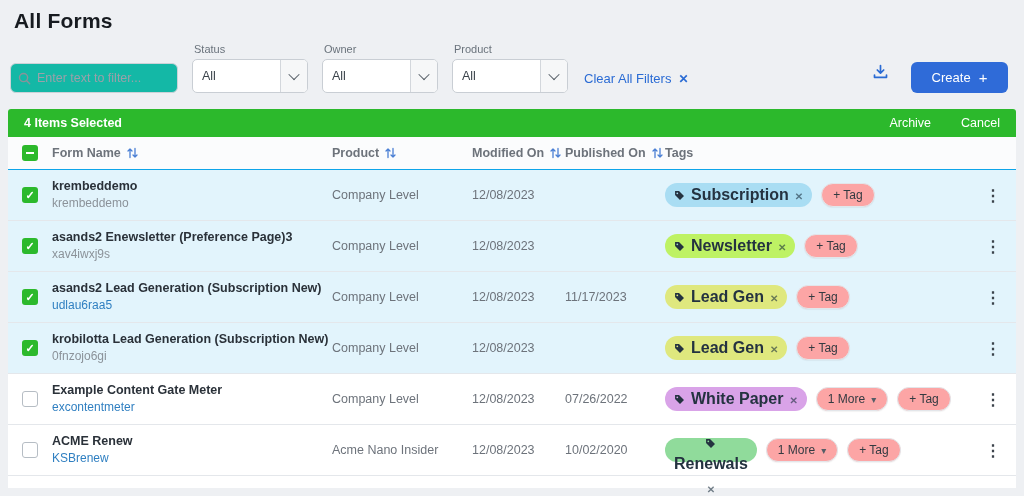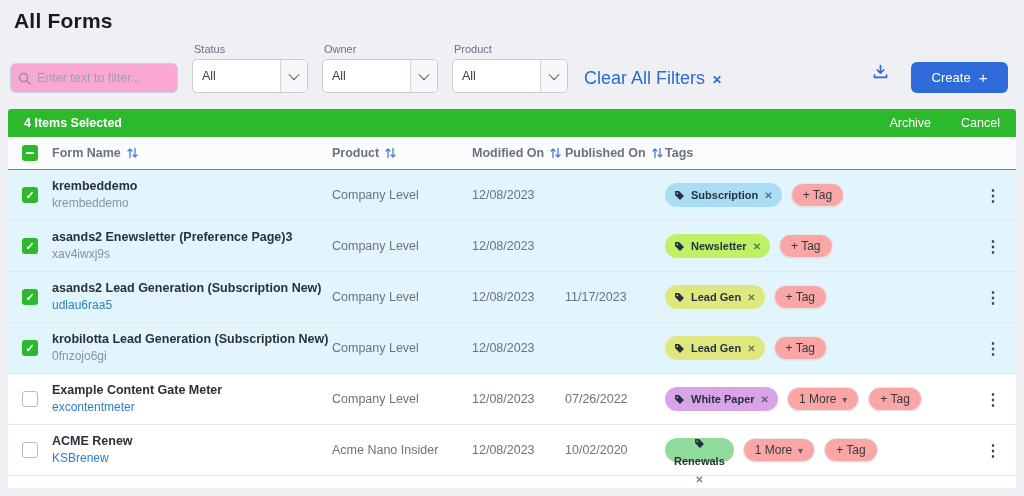--- a/index.html
+++ b/index.html
@@ -16,21 +16,21 @@
   }
   .filterbar {
     display:flex; align-items:flex-end;
     margin:10px 16px 0 10px; gap:14px;
   }
   .search-wrap {
     position:relative; width:168px;
   }
   .search-wrap input {
     width:100%; height:30px; border:1px solid #ccd2d8; border-radius:6px;
-    background:#f9a8d4; padding:0 8px 0 26px; font-size:12.5px; color:#3a424a;
+    background:#14b8a6; padding:0 8px 0 26px; font-size:12.5px; color:#3a424a;
     font-family:"Liberation Sans",sans-serif; outline:none;
   }
   .search-wrap input::placeholder { color:#9aa1a9; }
   .search-icon {
     position:absolute; left:8px; top:8px; width:13px; height:13px;
   }
   .dd-group { display:flex; flex-direction:column; }
   .dd-label { font-size:11px; color:#6a737c; margin:0 0 4px 2px; }
   .dd-box {
     width:116px; height:34px; background:#fff; border:1px solid #c9ced4;
@@ -42,21 +42,21 @@
     width:27px; height:100%; border-left:1px solid #d3d7dc; background:#f6f7f8;
     display:flex; align-items:center; justify-content:center;
   }
   .chev::before {
     content:''; display:block; width:7px; height:7px;
     border-right:1.6px solid #555d66; border-bottom:1.6px solid #555d66;
     transform:rotate(45deg) translate(-1px,-1px);
   }
   .clear-filters {
     display:flex; align-items:center; gap:7px; height:30px;
-    color:#2a6bd4; font-size:18px; cursor:pointer; margin-left:2px;
+    color:#2a6bd4; font-size:13px; cursor:pointer; margin-left:2px;
   }
   .blue-x::before { content:'✕'; font-size:12px; font-weight:bold; color:#2a6bd4; }
   .fb-right { margin-left:auto; display:flex; align-items:flex-start; gap:20px;margin-top:12px; }
   .dl-btn { background:none; border:none; cursor:pointer; padding:2px; }
   .create-btn {
     display:flex; align-items:center; gap:8px; justify-content:center;
     width:97px; height:31px; background:#2f6bd8; border:none; border-radius:6px;
     color:#fff; font-size:13px; font-family:"Liberation Sans",sans-serif; cursor:pointer;
   }
   .plus-icon::before { content:'+'; font-size:15px; line-height:1; }
@@ -92,21 +92,21 @@
   .checkbox.checked { background:#2cb92c; }
   .checkbox.checked::before { content:'✓'; color:#fff; font-size:11px; font-weight:bold; }
   .checkbox.indeterminate { background:#2cb92c; }
   .checkbox.indeterminate::before { content:''; width:8px; height:2px; background:#fff; display:block; }
   .fname { font-size:12.5px; font-weight:bold; color:#2a3139; line-height:1.35; }
   .fsub  { font-size:12px; color:#8b9299; line-height:1.35; }
   .fsub.link { color:#2f7fc1; cursor:pointer; }
   .tags-cell { display:flex; align-items:center; gap:9px; }
   .pill {
     display:inline-flex; align-items:center; gap:6px; height:24px;
-    border-radius:12px; padding:0 9px 0 9px; font-size:11px; font-weight:bold;
+    border-radius:12px; padding:0 9px 0 9px; font-size:16px; font-weight:bold;
     color:#243240; white-space:nowrap;
   }
   .tag-ic { display:inline-flex; }
   .pill-x { cursor:pointer; }
   .pill-x::before { content:'✕'; font-size:10px; color:rgba(23,43,58,.6); font-weight:bold; }
   .more-btn, .addtag-btn {
     display:inline-flex; align-items:center; gap:6px; height:24px;
     background:#fca5a5; border:1px solid #e3e6ea; border-radius:12px;
     padding:0 11px; font-size:12px; color:#333a41; cursor:pointer;
     font-family:"Liberation Sans",sans-serif; box-shadow:0 1px 1px rgba(0,0,0,.05);

